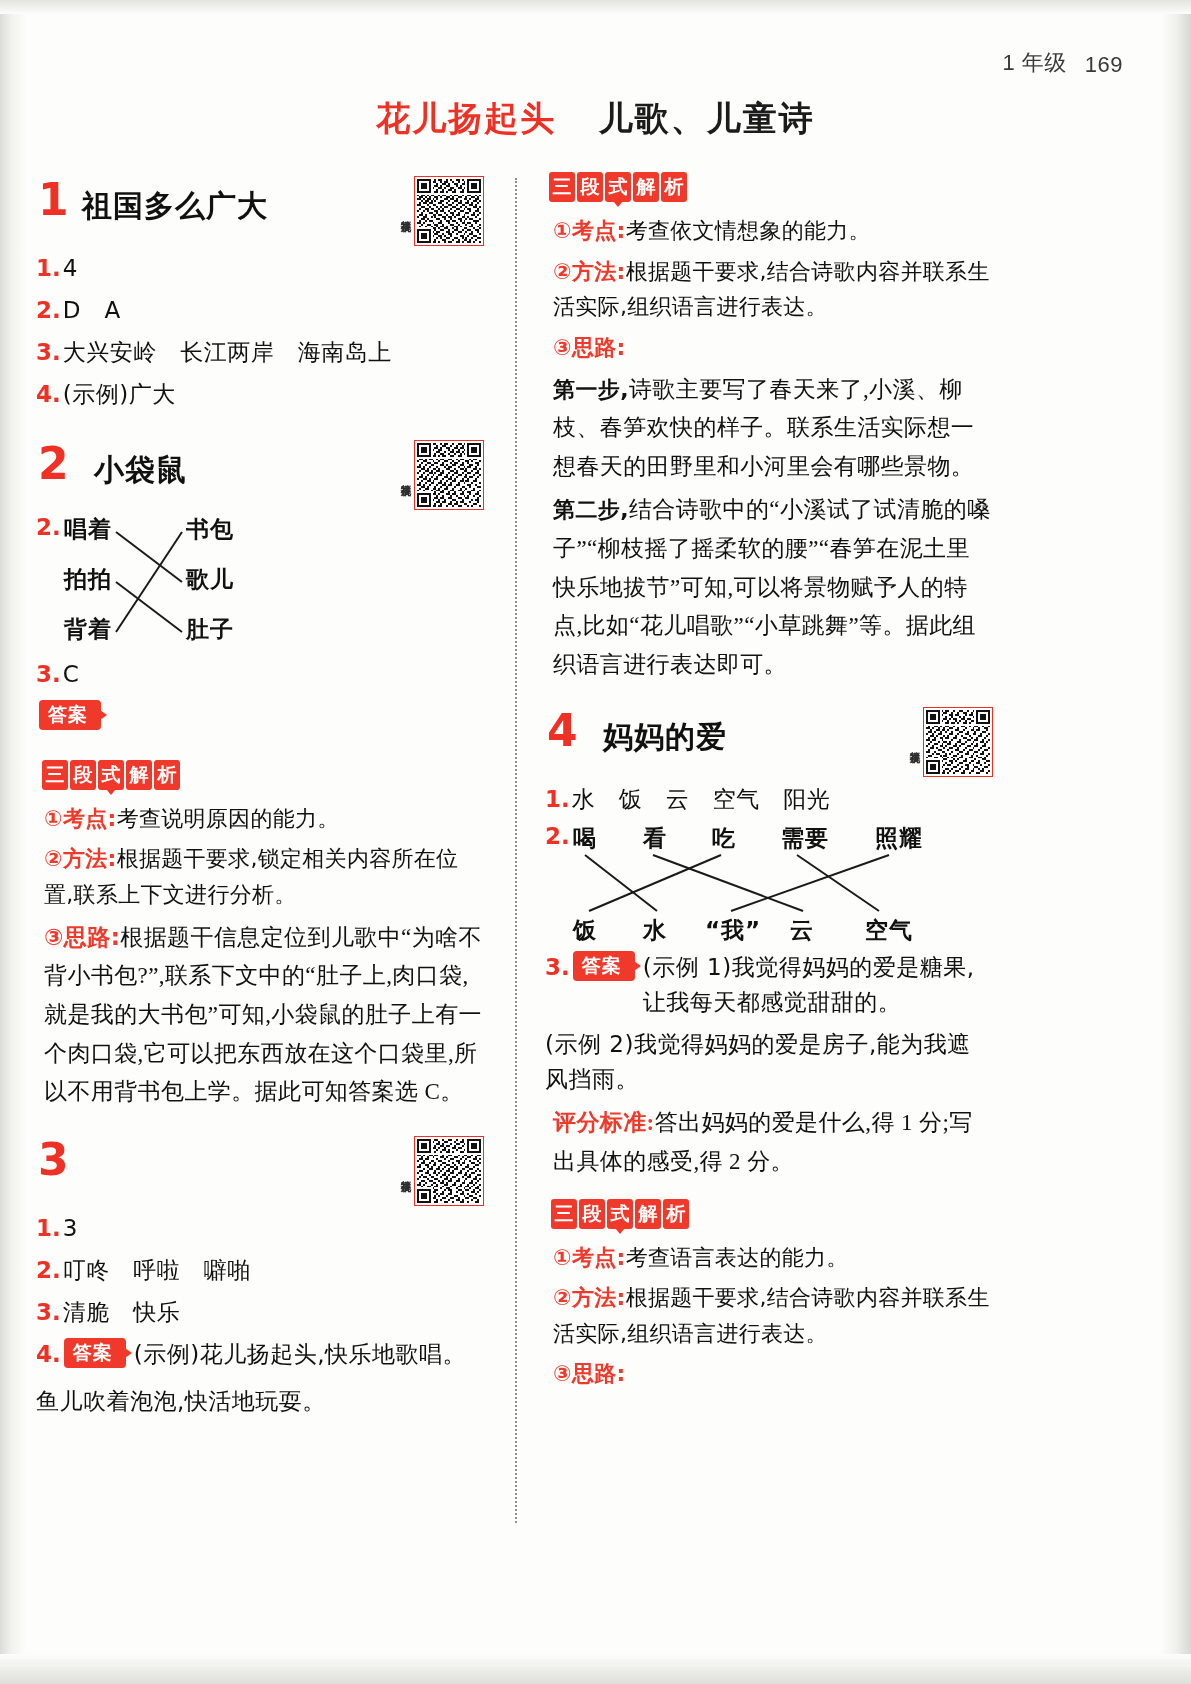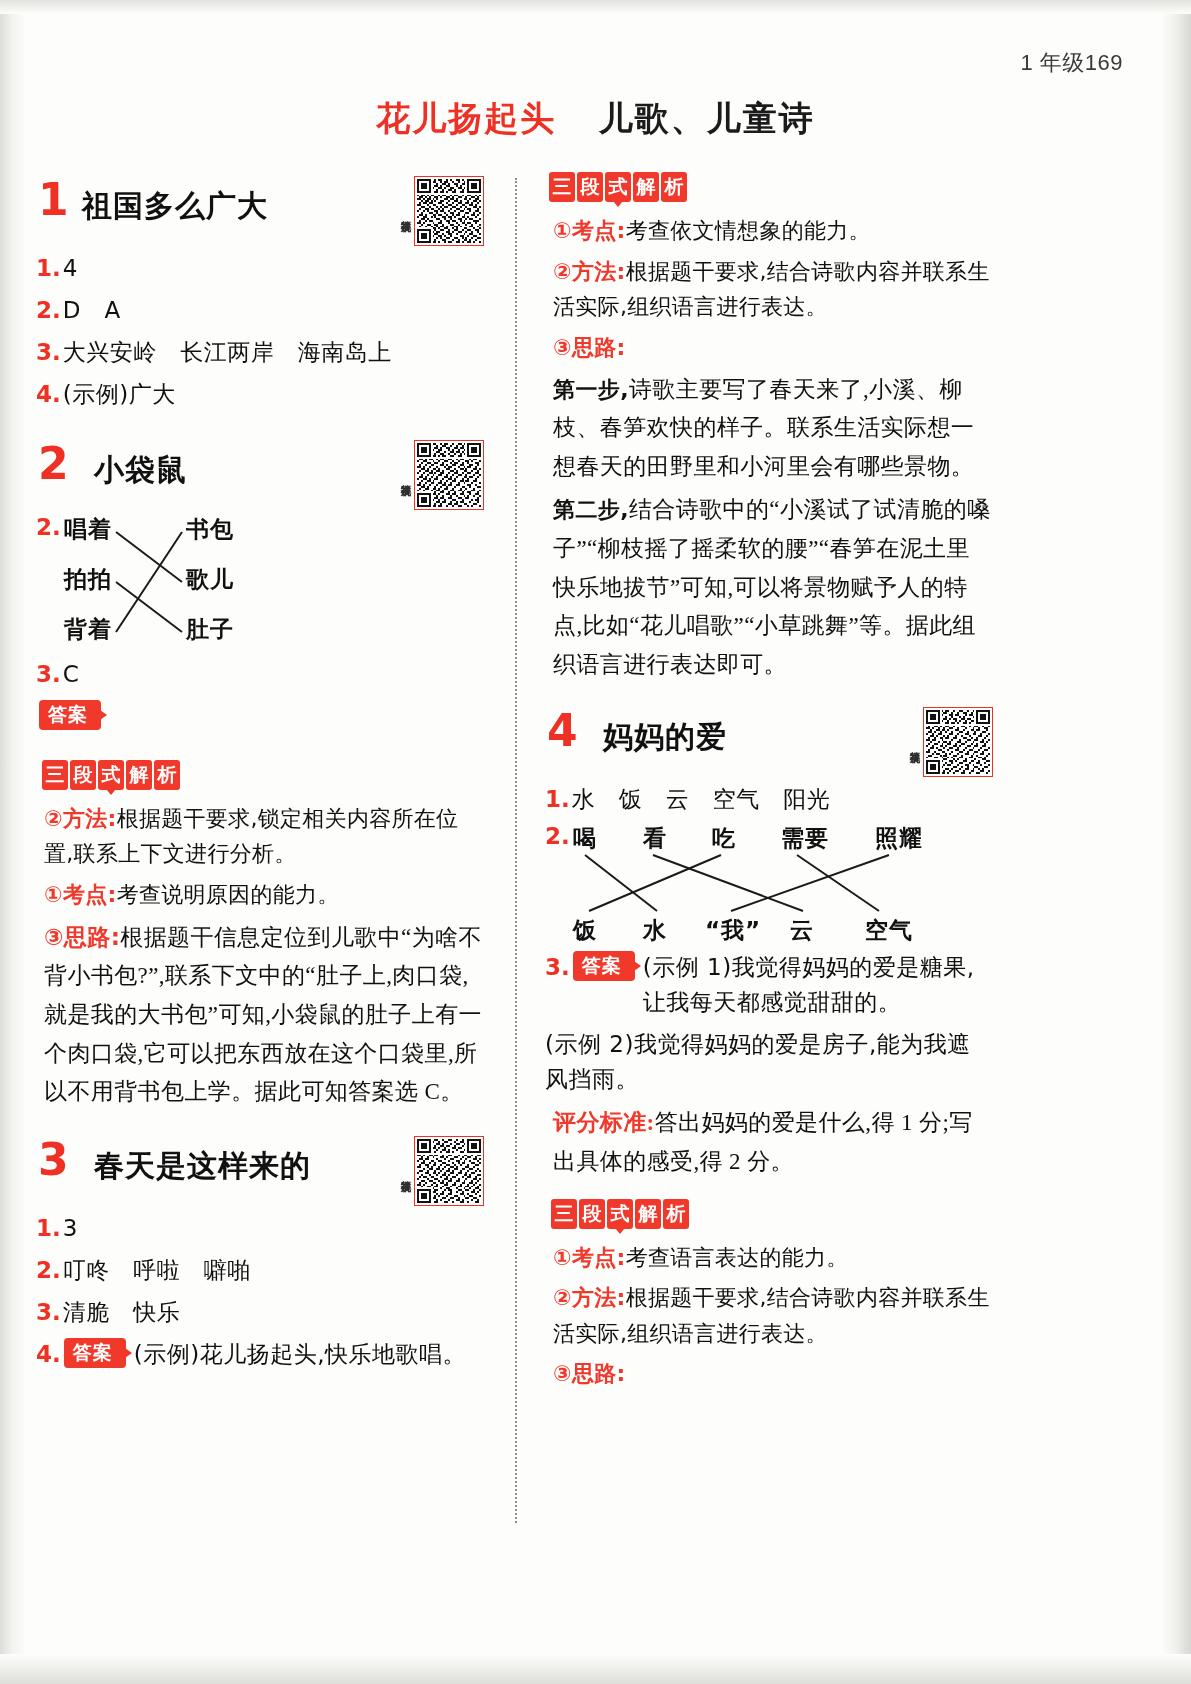--- a/index.html
+++ b/index.html
@@ -28,21 +28,21 @@
     background:linear-gradient(to bottom,#e3e3df,#fdfdfb);z-index:2;}
   .edge-bottom{position:absolute;left:0;right:0;bottom:0;height:30px;
     background:linear-gradient(to top,#dededa,#fdfdfb);z-index:2;}
 
   #content{position:absolute;left:0;top:0;width:1191px;height:1684px;z-index:3;}
 
   
   .pg-header{
     position:absolute;right:68px;top:48px;
     font-size:22px;color:#3a3a3a;letter-spacing:.5px;
-    display:flex;align-items:center;
+    display:flex;align-items:flex-end;gap:18px;
   }
   .pg-header .grade{font-size:22px;}
   .pg-header .pnum{font-size:22px;}
 
   
   .banner{
     position:absolute;left:0;right:0;top:96px;
     text-align:center;
   }
   .banner .b-unit{
@@ -809,33 +809,32 @@
 
     <div class="tag-parse">
       <span>三</span>
       <span>段</span>
       <span class="notch">式</span>
       <span>解</span>
       <span>析</span>
     </div>
 
     <div class="para">
+      <span class="lbl">①考点:</span><span>考查说明原因的能力。</span>
+    </div>
+    <div class="para">
       <span class="lbl">②方法:</span><span>根据题干要求,锁定相关内容所在位置,联系上下文进行分析。</span>
-    </div>
-    <div class="para">
-      <span class="lbl">①考点:</span><span>考查说明原因的能力。</span>
     </div>
     <div class="para kai">
       <span class="lbl" style="font-family:'DejaVu Sans',sans-serif;">③思路:</span><span>根据题干信息定位到儿歌中“为啥不背小书包?”,联系下文中的“肚子上,肉口袋,就是我的大书包”可知,小袋鼠的肚子上有一个肉口袋,它可以把东西放在这个口袋里,所以不用背书包上学。据此可知答案选 C。</span>
     </div>
 
     
     <div class="sec-head" style="margin-top:30px;">
       <span class="sec-num">3</span>
-      <span class="sec-name indent">春天是这样来的</span>
       <span class="qr-block">
         <span class="qr-cap">视频讲答案</span>
         <span class="qr-img">
           <svg viewBox="0 0 33 33" shape-rendering="crispEdges">
             <rect width="33" height="33" fill="#fff"></rect>
             <g fill="#111">
               <path d="M0 0h7v7H0z"></path>
                 <path d="M1 1h5v5H1z" fill="#fff"></path>
                 <path d="M2 2h3v3H2z"></path>
               <path d="M26 0h7v7h-7z"></path>
@@ -1103,20 +1102,23 @@
       <span class="txt">叮咚 呼啦 噼啪</span>
     </div>
     <div class="ans">
       <span class="n">3.</span>
       <span class="txt">清脆 快乐</span>
     </div>
     <div class="ans">
       <span class="n">4.</span>
       <span class="badge-ans">答案</span>
       <span class="txt">(示例)花儿扬起头,快乐地歌唱。</span>
+    </div>
+    <div class="ans" style="margin-top:-2px;">
+      <span class="txt">鱼儿吹着泡泡,快活地玩耍。</span>
     </div>
 
   </div>
 
   <div class="col col-right">
 
     
     <div class="tag-parse" style="margin-top:0;margin-left:4px;">
       <span>三</span>
       <span>段</span>

